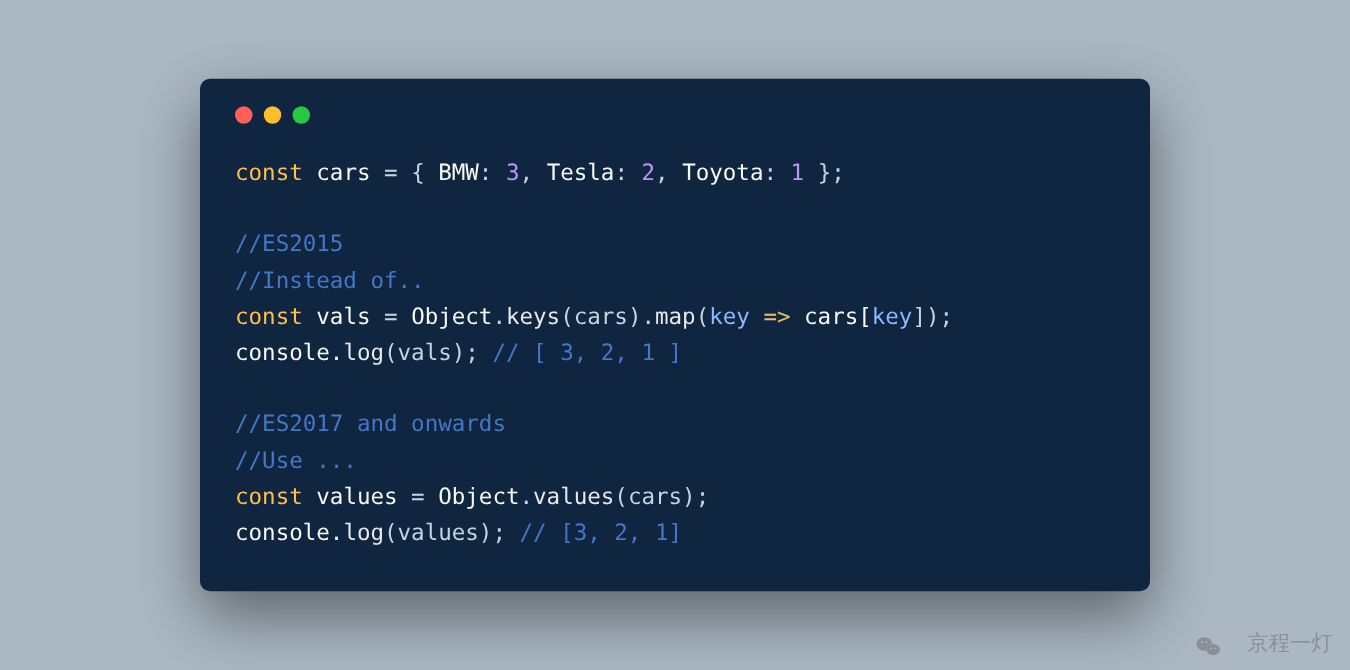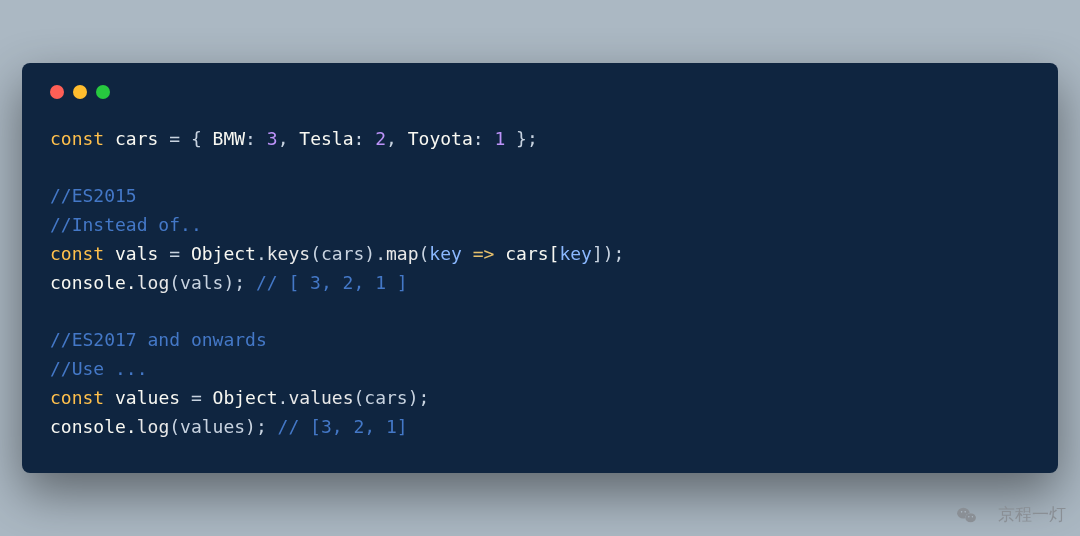--- a/index.html
+++ b/index.html
@@ -8,21 +8,21 @@
       height: 536px;
       background: #abb8c3;
       display: flex;
       align-items: center;
       justify-content: center;
       font-family: ui-monospace, "SF Mono", Menlo, Monaco, Consolas, monospace;
       position: relative;
       overflow: hidden;
     }
     .window {
-      width: 1036px;
+      width: 760px;
       background: #0f2540;
       border-radius: 8px;
       box-shadow: 0 20px 50px rgba(0,0,0,0.45);
       padding: 22px 28px 32px;
     }
     .traffic {
       display: flex;
       gap: 9px;
       margin-bottom: 26px;
     }
@@ -47,21 +47,21 @@
     .num { color: #bd93f9; }
     .cmt { color: #4478c7; }
     .fn { color: #e8e8e8; }
     .arrow { color: #e6c06c; }
     .param { color: #8bb8ff; }
     .watermark {
       position: absolute;
       right: 14px;
       bottom: 10px;
       display: flex;
-      align-items: center;
+      align-items: flex-end;
       gap: 20px;
       color: #8a8f95;
       font-family: -apple-system, BlinkMacSystemFont, "Segoe UI", sans-serif;
       font-size: 17px;
       user-select: none;
     }
     .wm-icon {
       width: 22px;
       height: 18px;
       display: flex;

